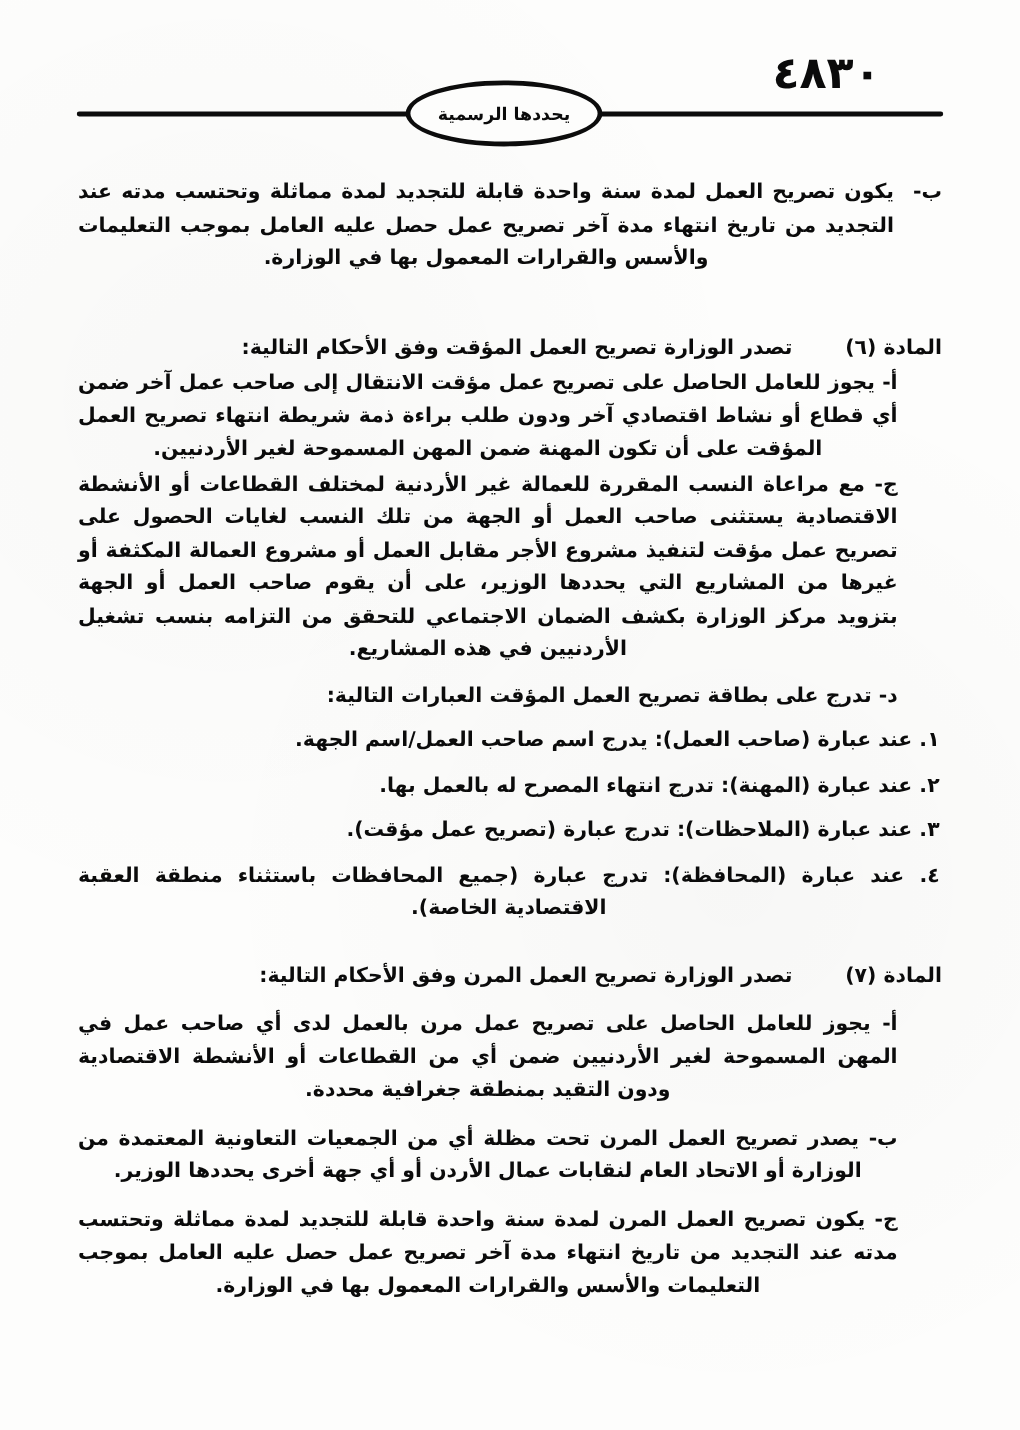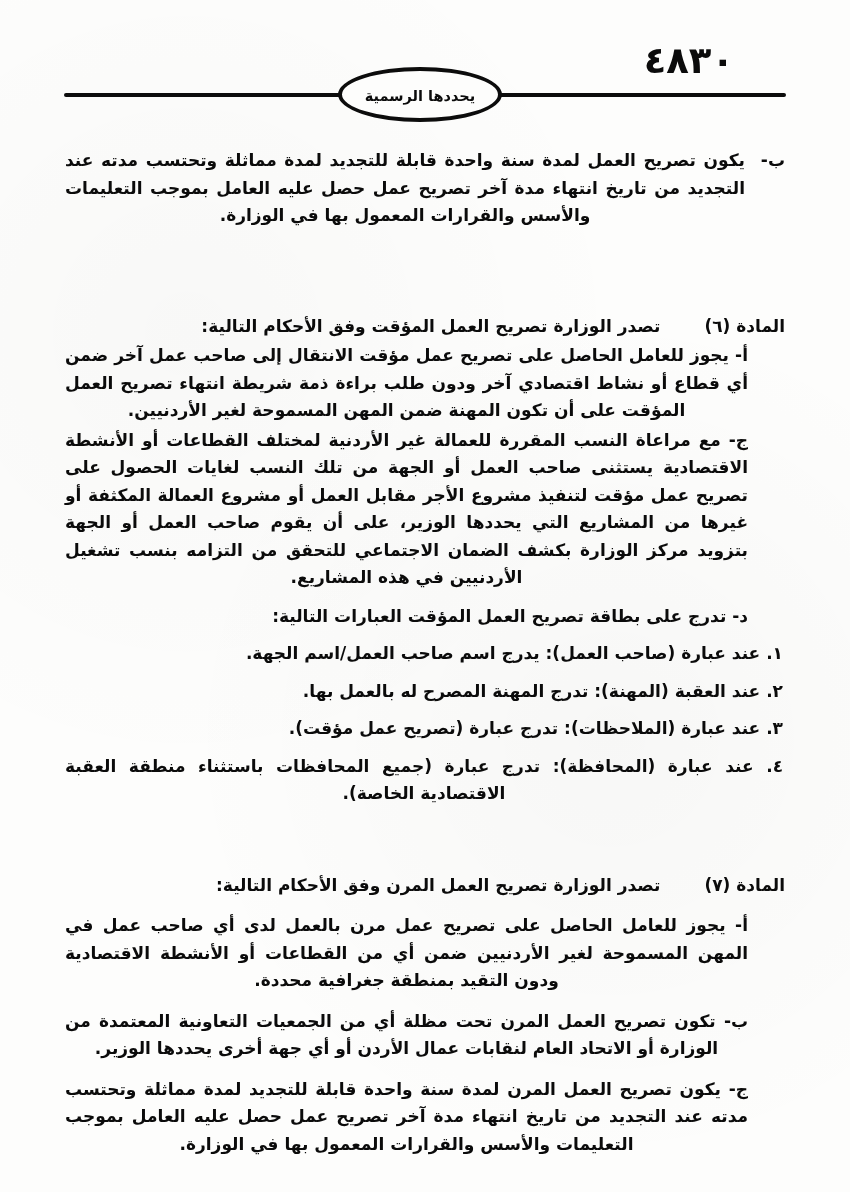--- a/index.html
+++ b/index.html
@@ -50,21 +50,21 @@
 
   
   .hang { position:relative; padding-right:40px; }
   .hang .marker { position:absolute; right:0; top:0; }
 
   
   .article { margin-top:47px; }
   .article + .article { margin-top:28px; }
   .art-head { display:flex; align-items:baseline; }
   .art-label { flex:0 0 auto; white-space:nowrap; }
-  .art-intro { margin-right:44px;margin-top:36px; }
+  .art-intro { margin-right:44px; }
 
   
   .clause { margin-right:37px; margin-top:2px; }
   .clause.gap { margin-top:11px; }
   .art7 .clause { margin-top:13px; }
   .marker-inline { white-space:nowrap; }
 
   
   .num { margin-right:2px; margin-top:10px; }
 </style>
@@ -108,21 +108,21 @@
         <span>تدرج على بطاقة تصريح العمل المؤقت العبارات التالية:</span>
       </p>
 
       <div class="numbered-list">
         <p class="para single num">
           <span class="marker-inline">١.</span>
           <span>عند عبارة (صاحب العمل): يدرج اسم صاحب العمل/اسم الجهة.</span>
         </p>
         <p class="para single num">
           <span class="marker-inline">٢.</span>
-          <span>عند العقبة (المهنة): تدرج المهنة المصرح له بالعمل بها.</span>
+          <span>عند عبارة (المهنة): تدرج انتهاء المصرح له بالعمل بها.</span>
         </p>
         <p class="para single num">
           <span class="marker-inline">٣.</span>
           <span>عند عبارة (الملاحظات): تدرج عبارة (تصريح عمل مؤقت).</span>
         </p>
         <p class="para multi num">
           <span class="marker-inline">٤.</span>
           <span>عند عبارة (المحافظة): تدرج عبارة (جميع المحافظات باستثناء منطقة العقبة الاقتصادية الخاصة).</span>
         </p>
       </div>
@@ -134,21 +134,21 @@
         <span class="art-intro">تصدر الوزارة تصريح العمل المرن وفق الأحكام التالية:</span>
       </div>
 
       <p class="para multi clause">
         <span class="marker-inline">أ-</span>
         <span>يجوز للعامل الحاصل على تصريح عمل مرن بالعمل لدى أي صاحب عمل في المهن المسموحة لغير الأردنيين ضمن أي من القطاعات أو الأنشطة الاقتصادية ودون التقيد بمنطقة جغرافية محددة.</span>
       </p>
 
       <p class="para multi clause">
         <span class="marker-inline">ب-</span>
-        <span>تكون تصريح العمل المرن تحت مظلة أي من الجمعيات التعاونية المعتمدة من الوزارة أو الاتحاد العام لنقابات عمال الأردن أو أي جهة أخرى يحددها الوزير.</span>
+        <span>يصدر تصريح العمل المرن تحت مظلة أي من الجمعيات التعاونية المعتمدة من الوزارة أو الاتحاد العام لنقابات عمال الأردن أو أي جهة أخرى يحددها الوزير.</span>
       </p>
 
       <p class="para multi clause">
         <span class="marker-inline">ج-</span>
         <span>يكون تصريح العمل المرن لمدة سنة واحدة قابلة للتجديد لمدة مماثلة وتحتسب مدته عند التجديد من تاريخ انتهاء مدة آخر تصريح عمل حصل عليه العامل بموجب التعليمات والأسس والقرارات المعمول بها في الوزارة.</span>
       </p>
     </section>
 
   </main>
 </div>

